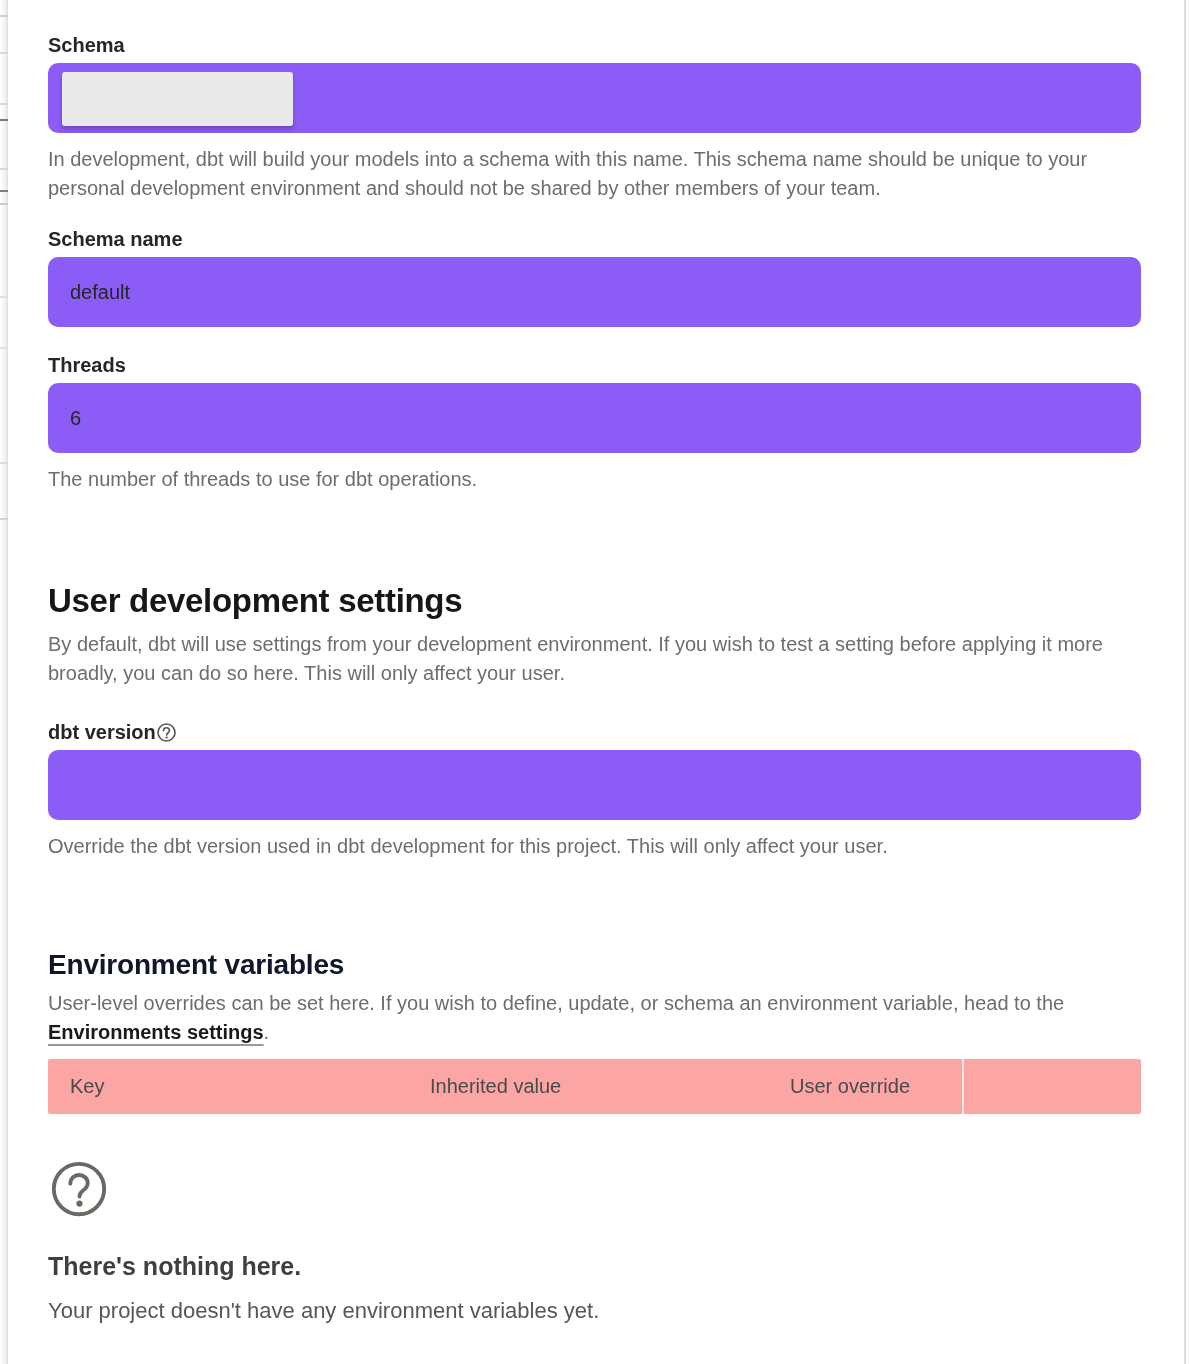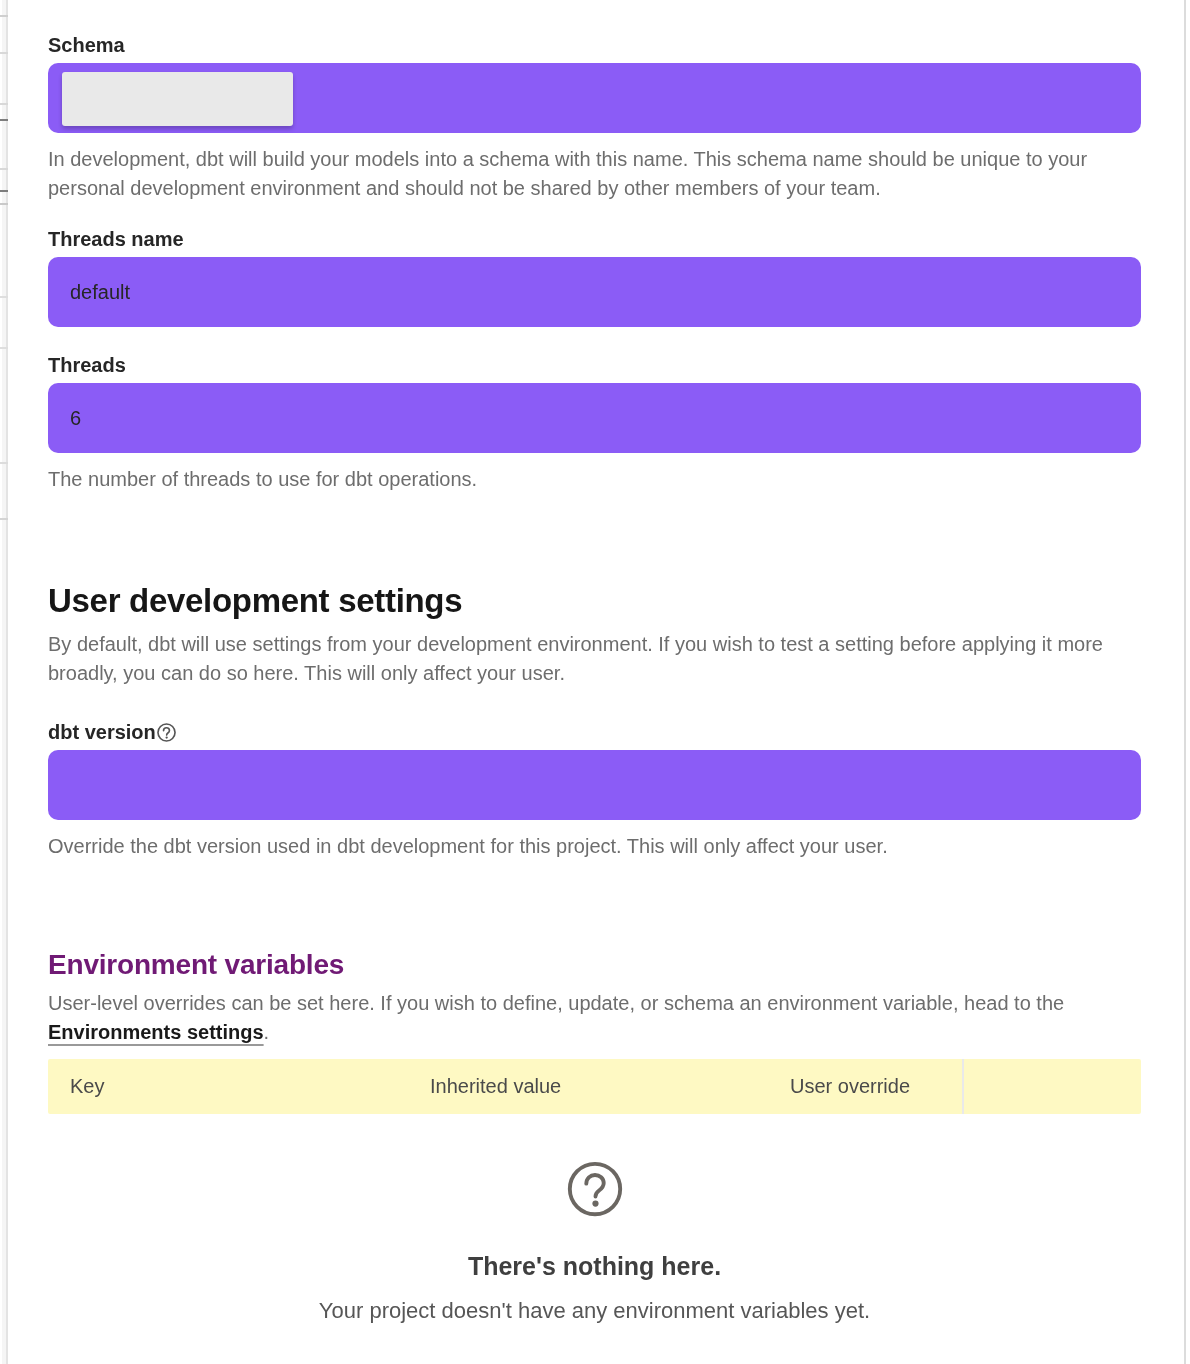--- a/index.html
+++ b/index.html
@@ -78,50 +78,50 @@
     font-size: 33px; line-height: 38px;
     font-weight: 700; color: #161616;
     letter-spacing: -0.3px;
   }
   .section-desc { margin: 10px 0 0 0; font-size: 20px; line-height: 29px; color: #6d6d6d; }
   .dbt-version-row { margin-top: 32px; }
 
   h2.sub-title {
     margin: 88px 0 0 0;
     font-size: 28px; line-height: 32px;
-    font-weight: 700; color: #701a75;
+    font-weight: 700; color: #0f172a;
     letter-spacing: -0.2px;
   }
   .env-desc { margin: 8px 0 0 0; font-size: 20px; line-height: 29px; color: #6d6d6d; }
   .env-link {
     color: #1a1a1a; font-weight: 600;
     text-decoration: underline;
     text-decoration-color: #999999;
     text-decoration-thickness: 2px;
     text-underline-offset: 5px;
     cursor: pointer;
   }
 
   .env-table-header {
     margin-top: 12px;
     display: grid;
     grid-template-columns: 360px 360px 194px 1fr;
     align-items: center;
     height: 55px;
-    background: #fef9c3;
+    background: #fca5a5;
     border-radius: 2px;
     font-size: 20px; color: #4a4a4a; font-weight: 500;
   }
   .env-table-header .cell { padding-left: 22px; }
   .env-table-header .cell-actions {
     border-left: 2px solid #e9e9e9;
     height: 100%;
   }
 
-  .empty-state { margin-top: 44px; text-align: center; }
+  .empty-state { margin-top: 44px; }
   .empty-title {
     margin-top: 26px;
     font-size: 25px; line-height: 32px;
     font-weight: 600; color: #3f3f3f;
   }
   .empty-sub {
     margin-top: 14px;
     font-size: 22px; line-height: 30px;
     color: #565656;
   }
@@ -151,21 +151,21 @@
 
   <section>
     <div class="field-label">Schema</div>
     <div class="input-box" role="textbox">
       <div class="redacted"></div>
     </div>
     <p class="help-text">In development, dbt will build your models into a schema with this name. This schema name should be unique to your personal development environment and should not be shared by other members of your team.</p>
   </section>
 
   <section>
-    <div class="field-label mt-label">Threads name</div>
+    <div class="field-label mt-label">Schema name</div>
     <input class="text-input" type="text" value="default" style="">
   </section>
 
   <section>
     <div class="field-label mt-label-lg">Threads</div>
     <input class="text-input" type="text" value="6" style="">
     <p class="help-text">The number of threads to use for dbt operations.</p>
   </section>
 
   <h1 class="section-title">User development settings</h1>

